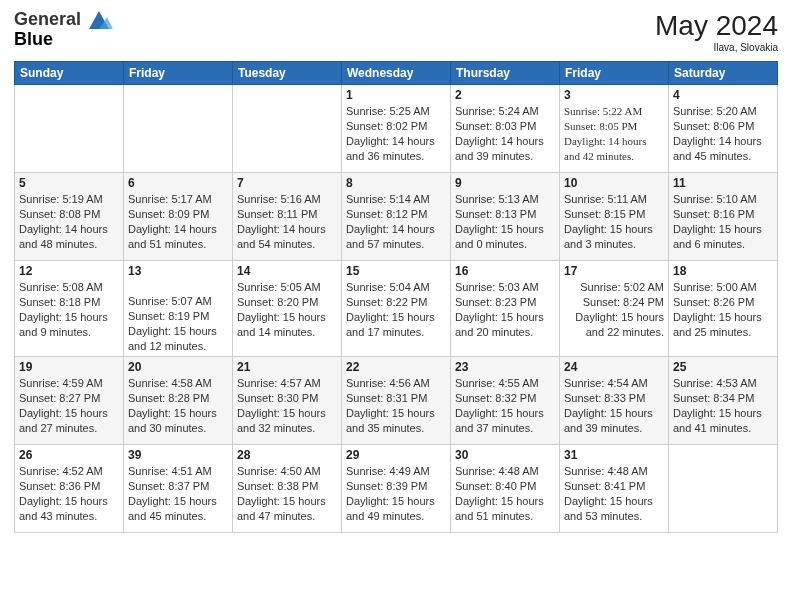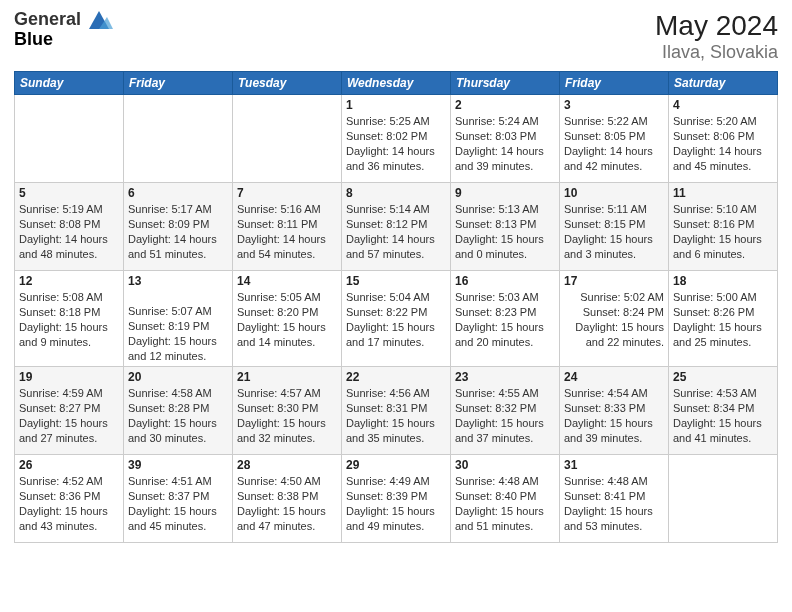--- a/index.html
+++ b/index.html
@@ -35,38 +35,37 @@
     }
     .title-block {
       text-align: right;
     }
     .month-year {
       font-size: 28px;
       font-weight: normal;
       color: #222;
     }
     .location {
-      font-size: 18px;
-      color: #737373;
+      font-size: 10px;
+      color: #0f172a;
     }
     .calendar {
       flex: 1;
       border: 1px solid #ccc;
       border-collapse: collapse;
       width: 100%;
       table-layout: fixed;
     }
     .calendar th {
       background: #2a6db5;
       color: #fff;
       text-align: left;
       padding: 4px 5px;
       font-size: 12px;
       border: 1px solid #1a5a9a;
-      font-style: italic;
     }
     .calendar td {
       border: 1px solid #ccc;
       vertical-align: top;
       padding: 3px 4px;
       font-size: 10px;
       color: #333;
       height: 88px;
     }
     .day-num {
@@ -138,21 +137,21 @@
           </td>
           <td>
             <div class="day-num">2</div>
             <div class="day-info" style="white-space: pre-line;">Sunrise: 5:24 AM
 Sunset: 8:03 PM
 Daylight: 14 hours
 and 39 minutes.</div>
           </td>
           <td>
             <div class="day-num">3</div>
-            <div class="day-info" style="white-space: pre-line;">Sunrise: 5:22 AM
+            <div class="day-info" style="white-space: pre-line; font-family: Liberation Serif, serif;">Sunrise: 5:22 AM
 Sunset: 8:05 PM
 Daylight: 14 hours
 and 42 minutes.</div>
           </td>
           <td>
             <div class="day-num">4</div>
             <div class="day-info" style="white-space: pre-line;">Sunrise: 5:20 AM
 Sunset: 8:06 PM
 Daylight: 14 hours
 and 45 minutes.</div>

